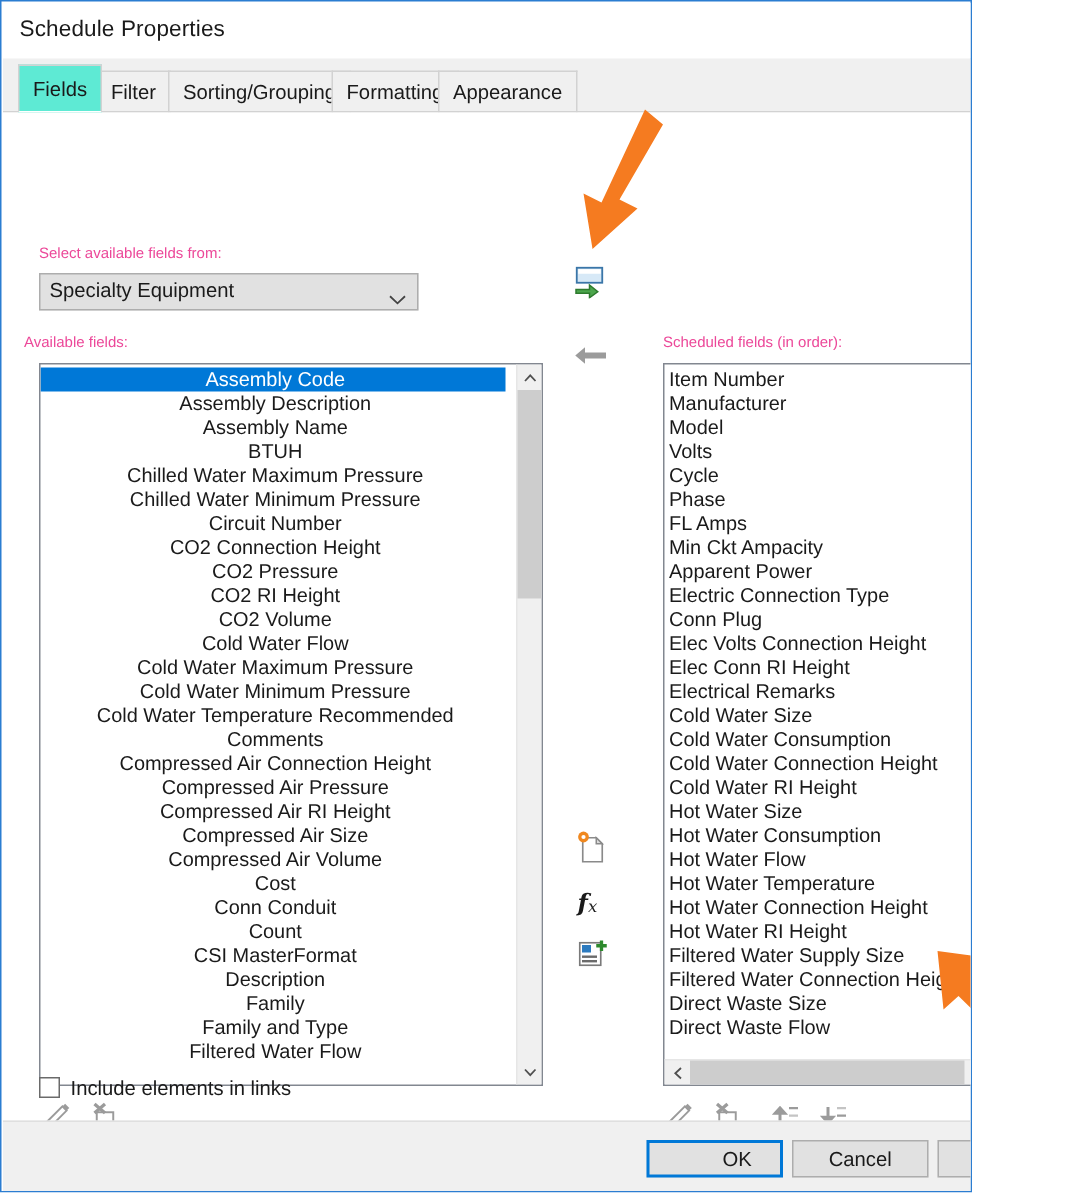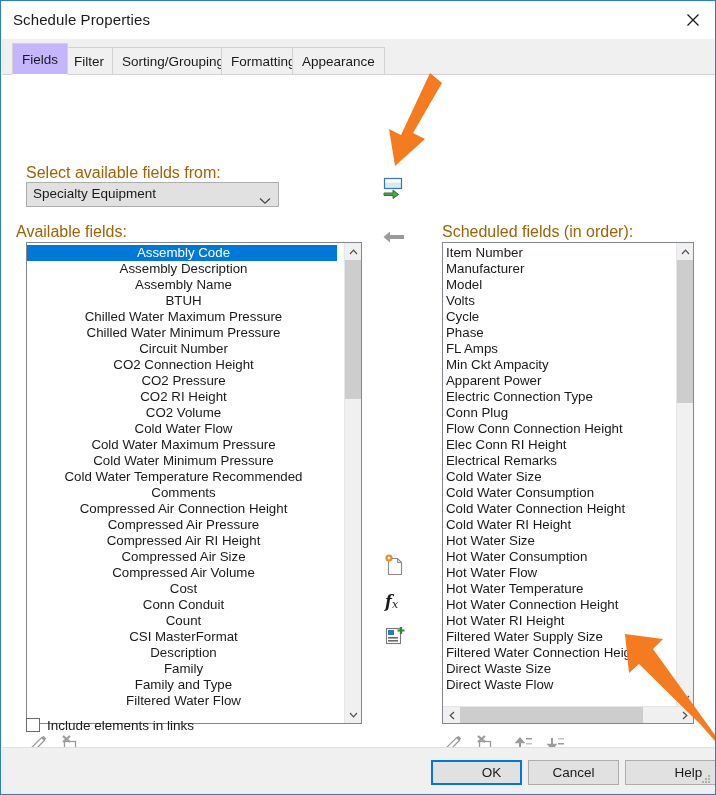--- a/index.html
+++ b/index.html
@@ -5,21 +5,21 @@
   * { box-sizing: border-box; }
   html, body {
     margin: 0; padding: 0;
     width: 716px; height: 795px;
     background: #ffffff;
     font-family: "Liberation Sans", sans-serif;
     overflow: hidden;
   }
   #dialog {
     position: relative;
-    width: 716px; height: 795px;
+    width: 648px; height: 795px;
     background: #ffffff;
     border: 1px solid #2b7dd1;
     overflow: hidden;
   }
   
   #titlebar {
     position: absolute; left: 1px; top: 1px;
     width: 714px; height: 37px;
     background: #ffffff;
   }
@@ -48,39 +48,39 @@
     padding: 0 9px;
     font-size: 13.5px; color: #1a1a1a;
     line-height: 27px;
     border: 1px solid #d2d2d2;
     border-bottom: none;
     background: #f0f0f0;
     white-space: nowrap;
   }
   .tab.active {
     top: 4px; height: 32px; line-height: 31px;
-    background: #c4b5fd;
+    background: #5eead4;
     border: 1px solid #d2d2d2;
     border-bottom: 1px solid #ffffff;
     z-index: 3;
   }
   #tab-underline {
     position: absolute; left: 1px; top: 73px; width: 714px; height: 1px;
     background: #d2d2d2;
   }
 
   
   #panel {
     position: absolute; left: 1px; top: 74px;
     width: 714px; height: 672px;
     background: #ffffff;
   }
   .lbl {
     position: absolute;
-    font-size: 16px; color: #a16207;
+    font-size: 10px; color: #ec4899;
     white-space: nowrap;
   }
 
   
   #combo {
     position: absolute; left: 24px; top: 107px;
     width: 253px; height: 25px;
     background: #e1e1e1;
     border: 1px solid #adadad;
     cursor: default;
@@ -324,21 +324,21 @@
           <div class="list-item">Manufacturer</div>
           <div class="list-item">Model</div>
           <div class="list-item">Volts</div>
           <div class="list-item">Cycle</div>
           <div class="list-item">Phase</div>
           <div class="list-item">FL Amps</div>
           <div class="list-item">Min Ckt Ampacity</div>
           <div class="list-item">Apparent Power</div>
           <div class="list-item">Electric Connection Type</div>
           <div class="list-item">Conn Plug</div>
-          <div class="list-item">Flow Conn Connection Height</div>
+          <div class="list-item">Elec Volts Connection Height</div>
           <div class="list-item">Elec Conn RI Height</div>
           <div class="list-item">Electrical Remarks</div>
           <div class="list-item">Cold Water Size</div>
           <div class="list-item">Cold Water Consumption</div>
           <div class="list-item">Cold Water Connection Height</div>
           <div class="list-item">Cold Water RI Height</div>
           <div class="list-item">Hot Water Size</div>
           <div class="list-item">Hot Water Consumption</div>
           <div class="list-item">Hot Water Flow</div>
           <div class="list-item">Hot Water Temperature</div>

